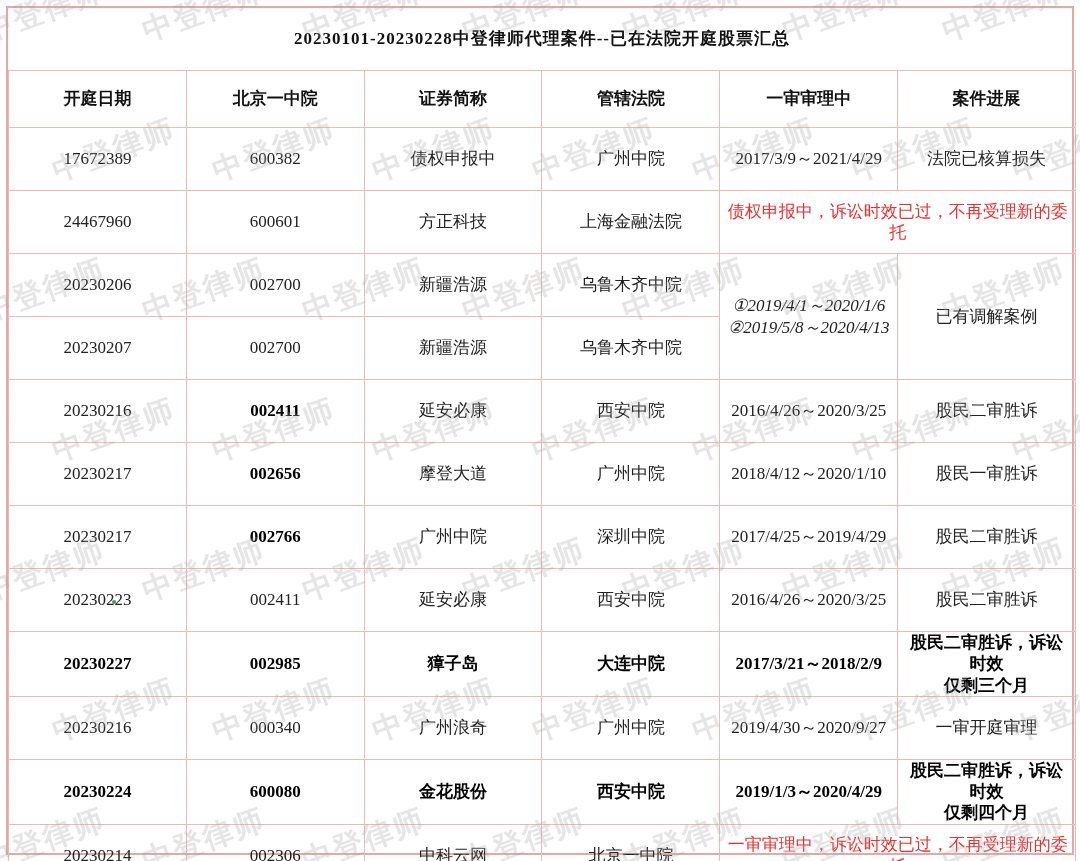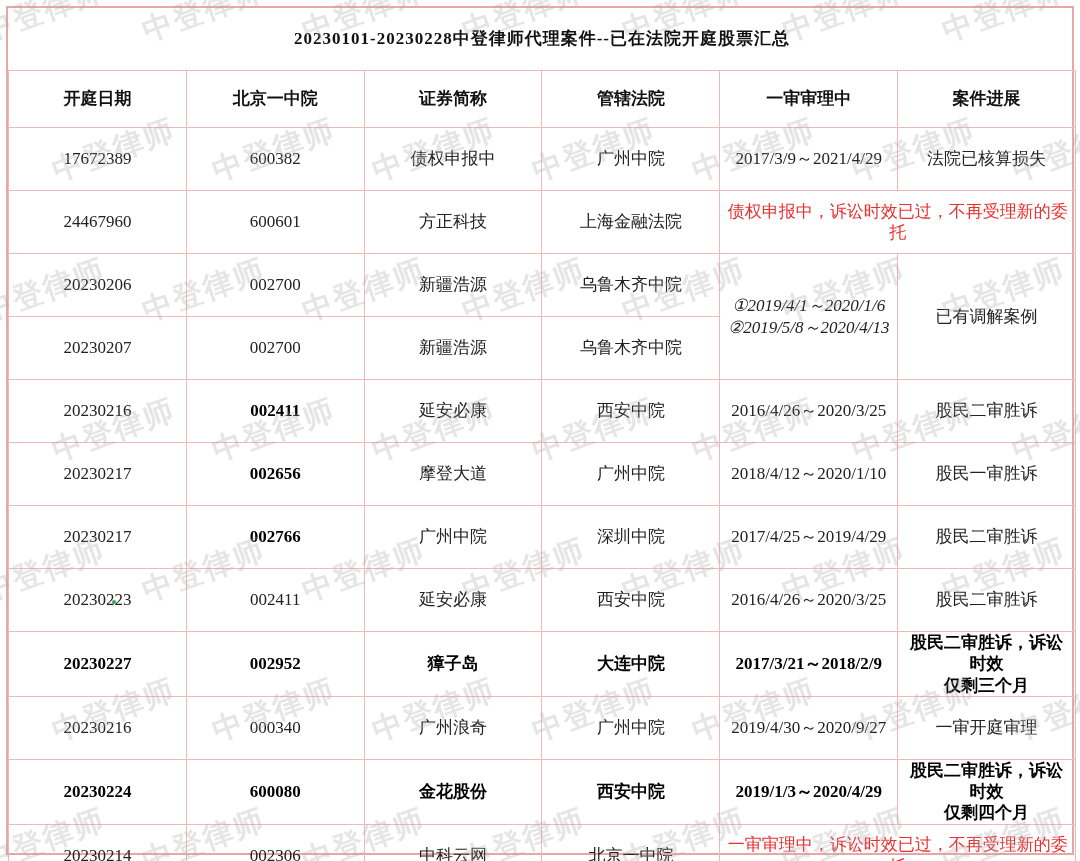--- a/index.html
+++ b/index.html
@@ -193,21 +193,21 @@
         <td>20230223</td>
         <td>002411</td>
         <td>延安必康</td>
         <td>西安中院</td>
         <td>2016/4/26～2020/3/25</td>
         <td>股民二审胜诉</td>
       </tr>
 
       <tr>
         <td class="bold">20230227</td>
-        <td class="bold">002952</td>
+        <td class="bold">002985</td>
         <td class="bold">獐子岛</td>
         <td class="bold">大连中院</td>
         <td class="bold">2017/3/21～2018/2/9</td>
         <td class="bold">股民二审胜诉，诉讼时效<br>仅剩三个月</td>
       </tr>
 
       <tr>
         <td>20230216</td>
         <td>000340</td>
         <td>广州浪奇</td>

